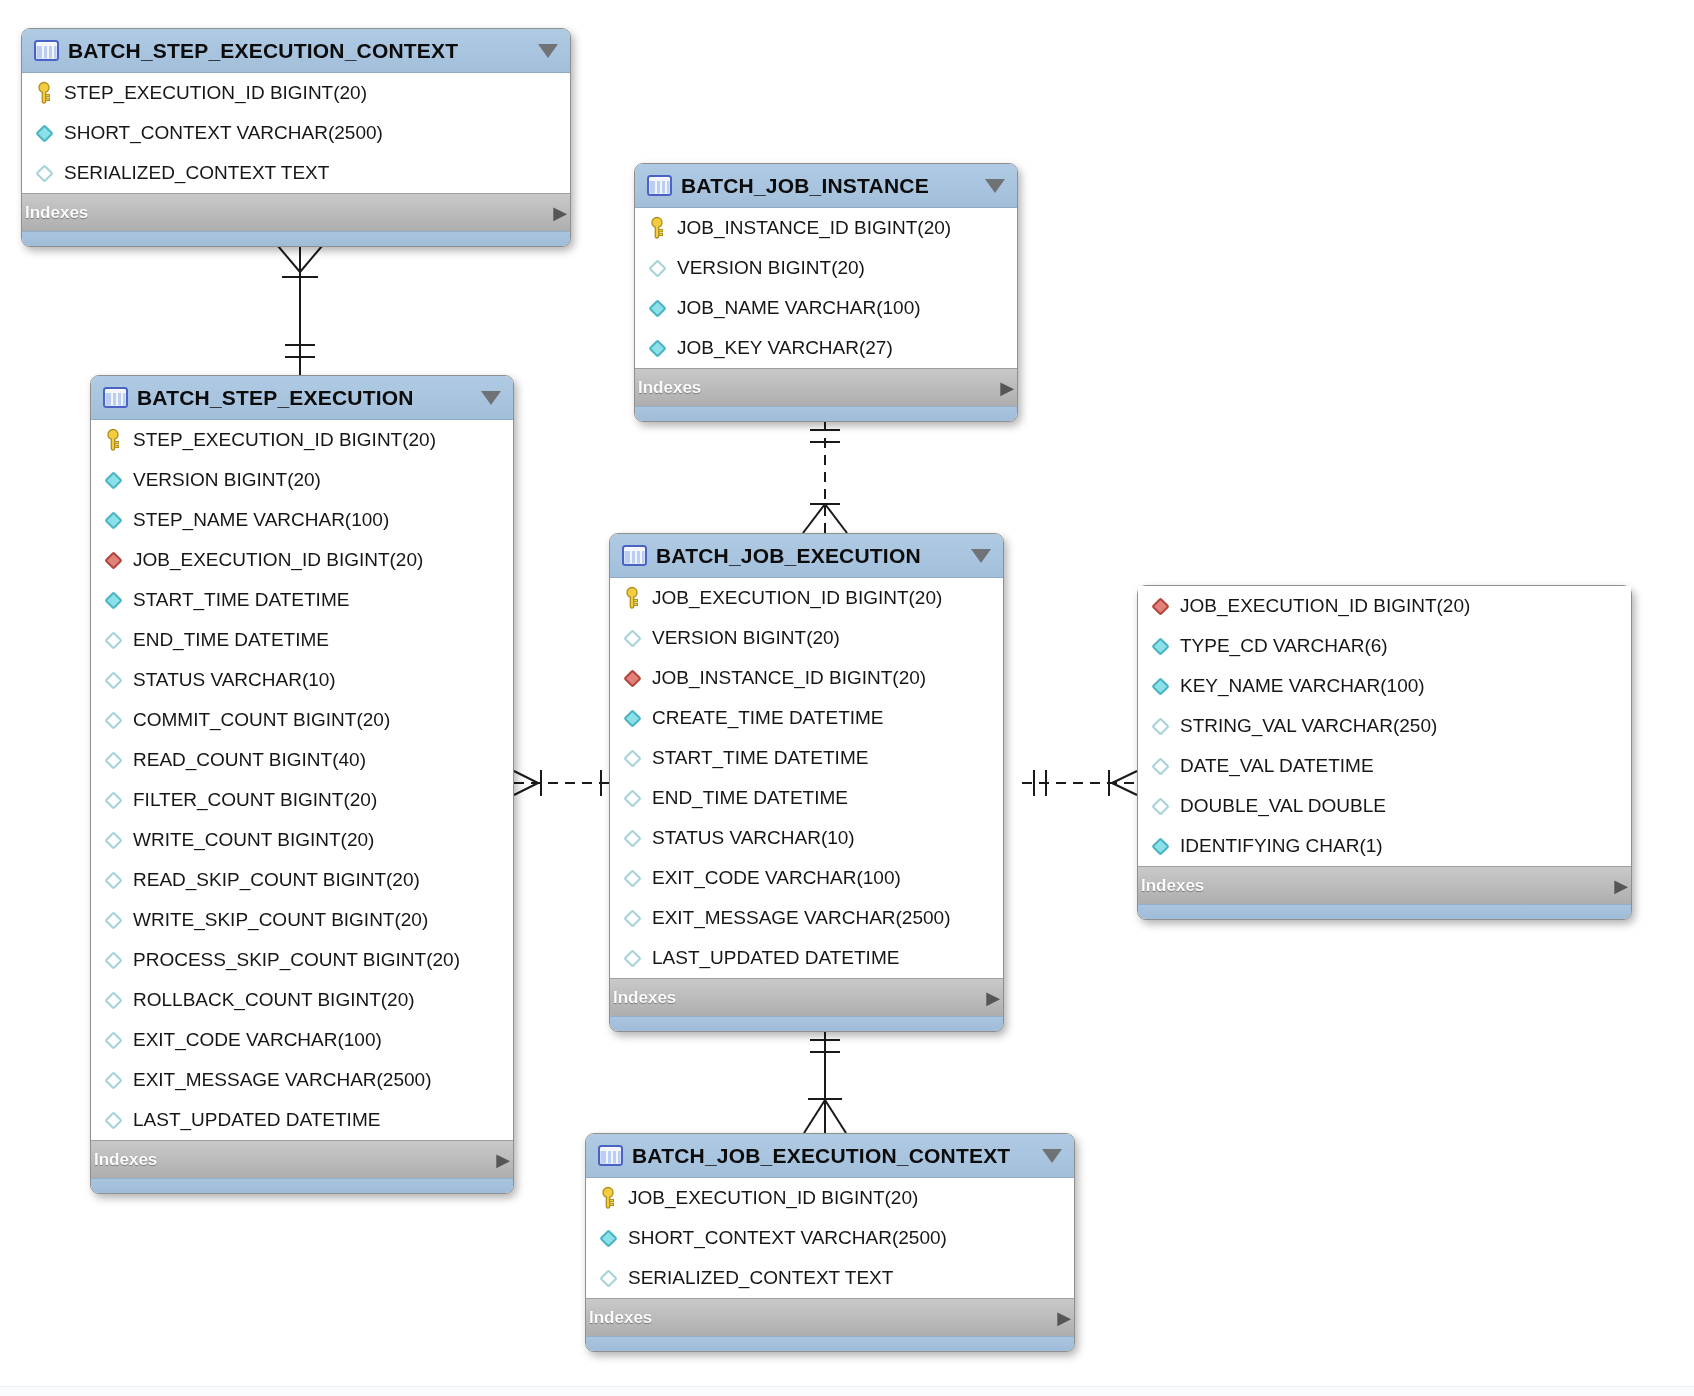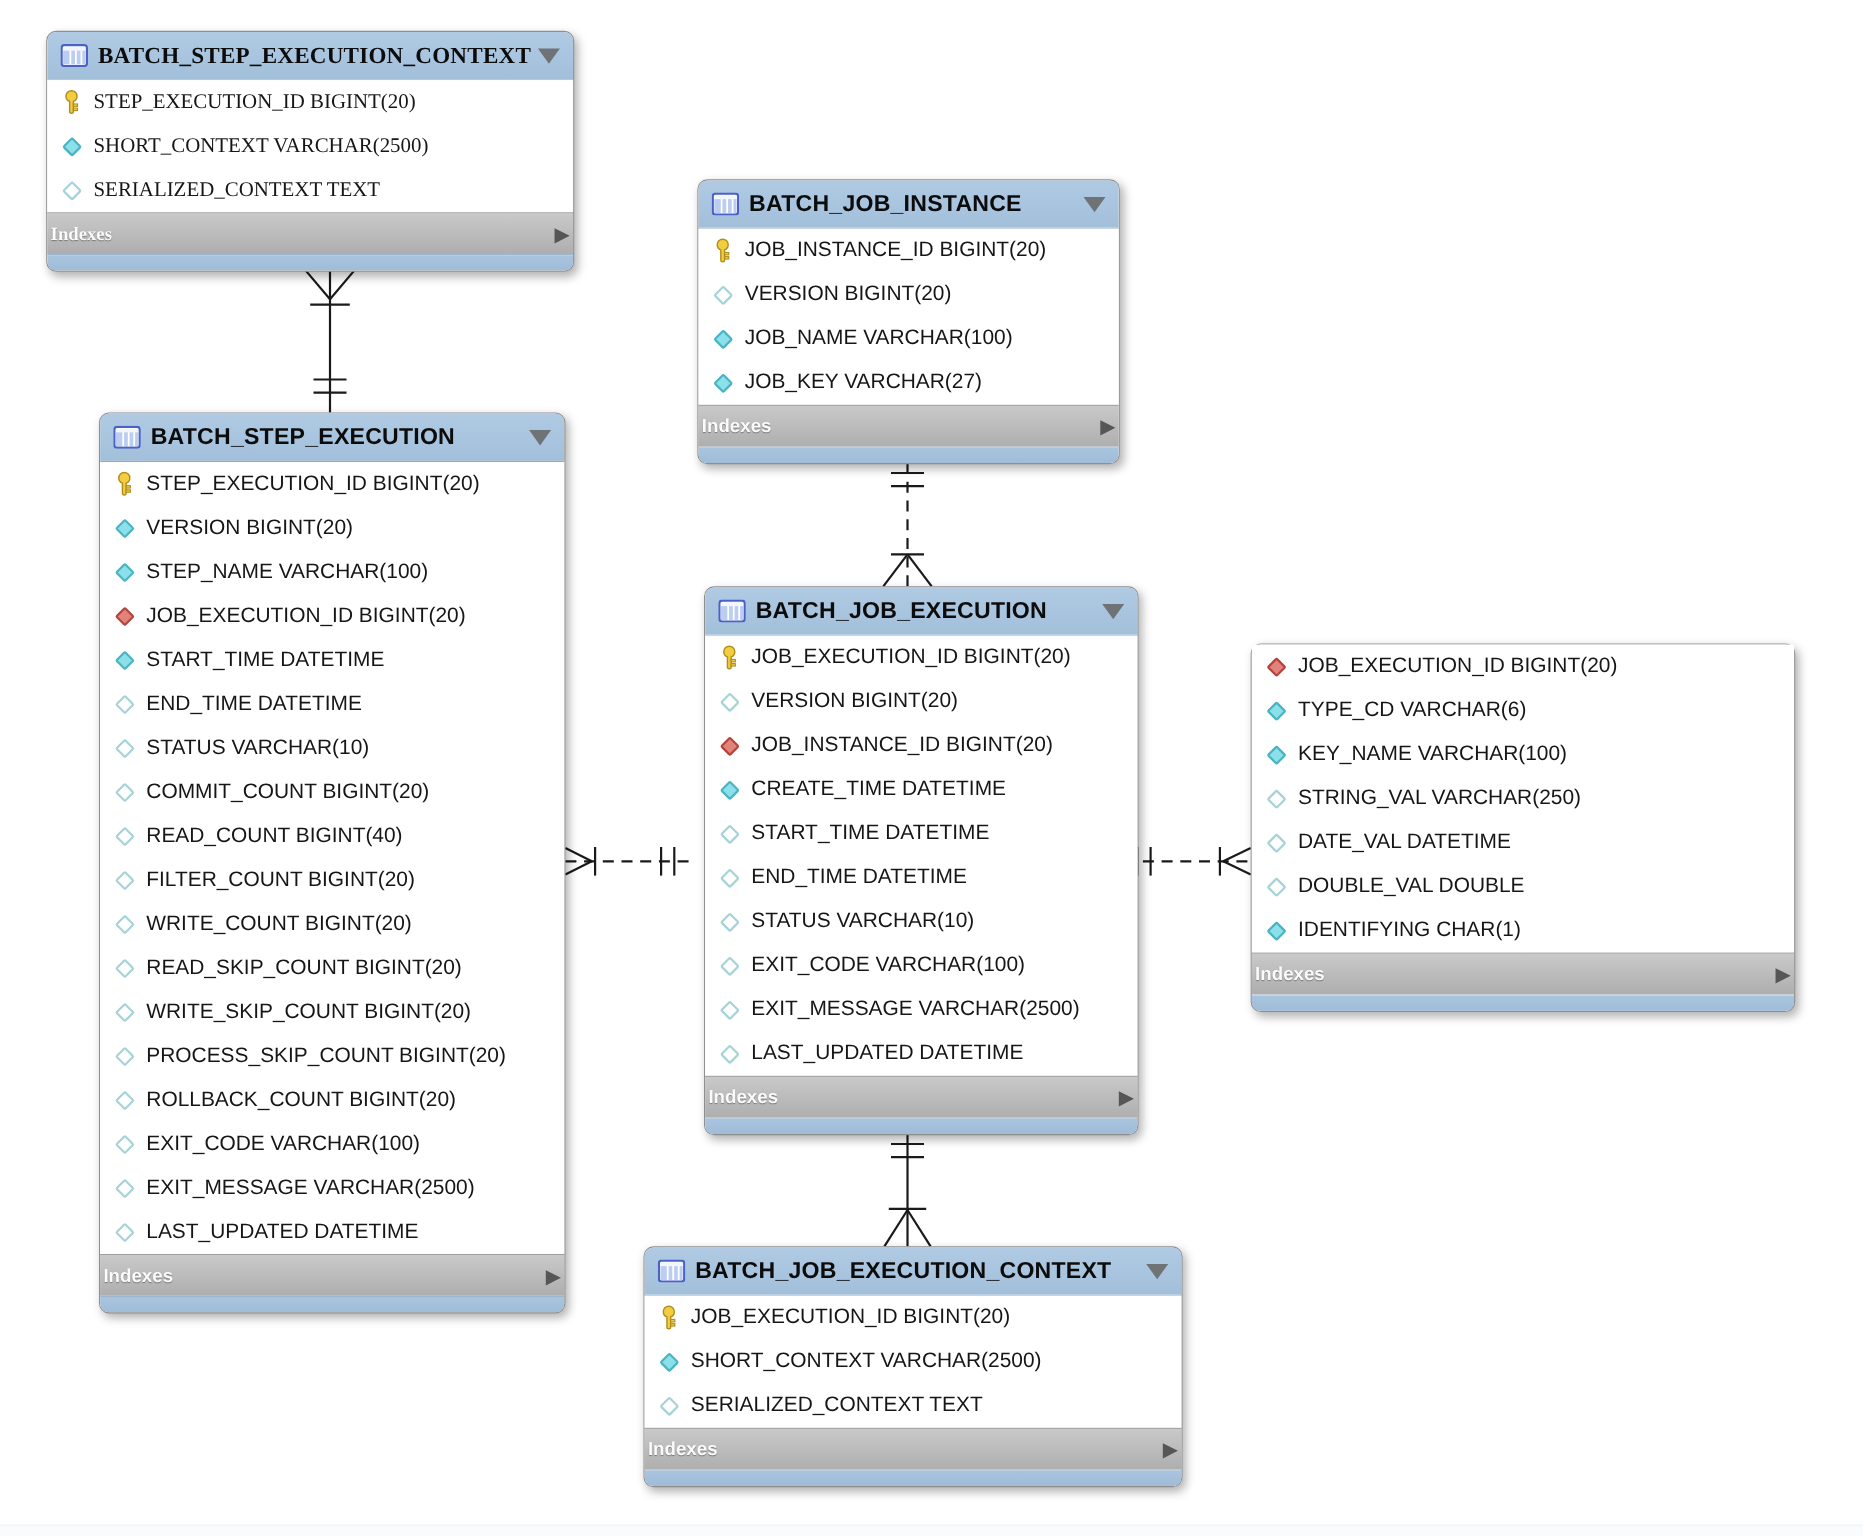--- a/index.html
+++ b/index.html
@@ -104,21 +104,21 @@
         <path d="M825,1031 L825,1133"></path>
         <path d="M810,1040 L840,1040"></path>
         <path d="M810,1052 L840,1052"></path>
         <path d="M808,1099 L842,1099"></path>
         <path d="M804,1133 L825,1100"></path>
         <path d="M846,1133 L825,1100"></path>
       </g>
     </svg>
   <div class="bottom-strip"></div>
 
-  <div class="table-card" style="left: 42px; top: 28px; width: 480px; font-family: Liberation Serif, serif;">
+  <div class="table-card" style="left: 21px; top: 28px; width: 550px;">
     <div class="tbl-header">
       <span class="tbl-icon">
         <svg width="25" height="21" viewBox="0 0 25 21">
           <rect x="1" y="1" width="23" height="19" rx="2.5" fill="#ffffff" stroke="#4a62c6" stroke-width="2"></rect>
           <rect x="2.4" y="2.6" width="20.2" height="3.2" fill="#f2f5fd"></rect>
           <rect x="2.4" y="6" width="20.2" height="12.6" fill="#bccdf2"></rect>
           <g stroke="#ffffff" stroke-width="1.6">
             <line x1="9" y1="6" x2="9" y2="18.6"></line>
             <line x1="14" y1="6" x2="14" y2="18.6"></line>
             <line x1="19" y1="6" x2="19" y2="18.6"></line>
@@ -344,21 +344,21 @@
           <span class="col-label">JOB_KEY VARCHAR(27)</span>
         </div>
       </div>
     <div class="tbl-indexes">
       <span class="idx-label">Indexes</span>
       <span class="idx-arrow">▶</span>
     </div>
     <div class="tbl-footer"></div>
   </div>
 
-  <div class="table-card" style="left: 640px; top: 533px; width: 395px; text-align: right;">
+  <div class="table-card" style="left: 609px; top: 533px; width: 395px; text-align: right;">
     <div class="tbl-header">
       <span class="tbl-icon">
         <svg width="25" height="21" viewBox="0 0 25 21">
           <rect x="1" y="1" width="23" height="19" rx="2.5" fill="#ffffff" stroke="#4a62c6" stroke-width="2"></rect>
           <rect x="2.4" y="2.6" width="20.2" height="3.2" fill="#f2f5fd"></rect>
           <rect x="2.4" y="6" width="20.2" height="12.6" fill="#bccdf2"></rect>
           <g stroke="#ffffff" stroke-width="1.6">
             <line x1="9" y1="6" x2="9" y2="18.6"></line>
             <line x1="14" y1="6" x2="14" y2="18.6"></line>
             <line x1="19" y1="6" x2="19" y2="18.6"></line>

